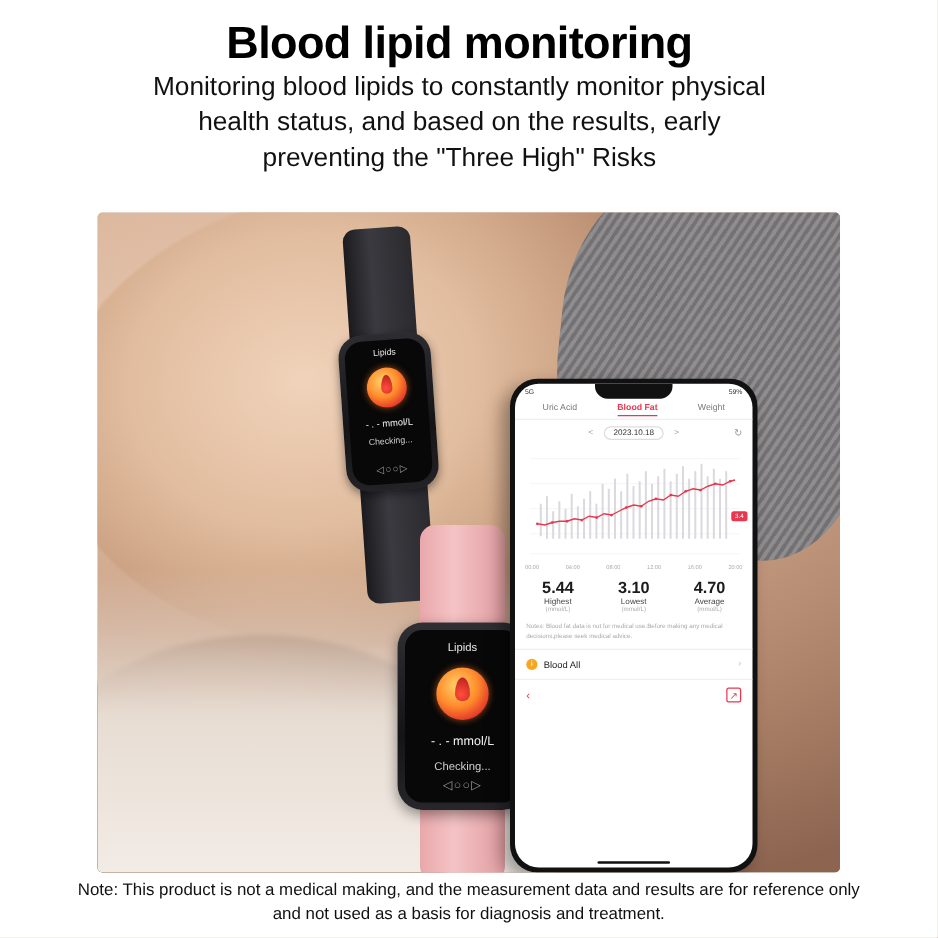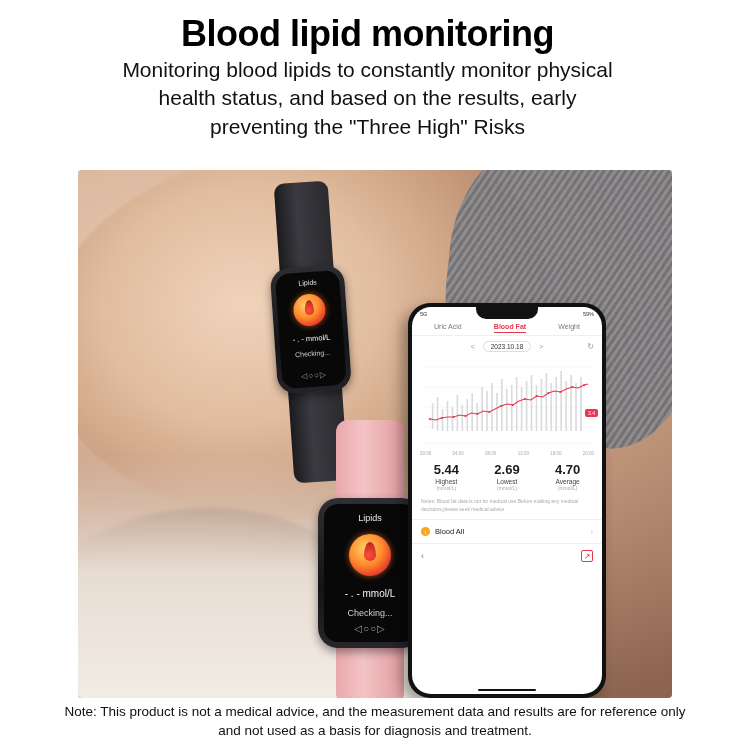--- a/index.html
+++ b/index.html
@@ -562,21 +562,21 @@
         <span>20:00</span>
       </div>
 
       <div class="stats">
         <div>
           <div class="stat-val">5.44</div>
           <div class="stat-lbl">Highest</div>
           <div class="stat-unit">(mmol/L)</div>
         </div>
         <div>
-          <div class="stat-val">2.69</div>
+          <div class="stat-val">3.10</div>
           <div class="stat-lbl">Lowest</div>
           <div class="stat-unit">(mmol/L)</div>
         </div>
         <div>
           <div class="stat-val">4.70</div>
           <div class="stat-lbl">Average</div>
           <div class="stat-unit">(mmol/L)</div>
         </div>
       </div>
 
@@ -591,13 +591,13 @@
       <div class="bottombar">
         <span class="back">‹</span>
         <span class="share">↗</span>
       </div>
 
       <div class="homebar"></div>
     </div>
   </div>
 </div>
 
-<div class="footer">Note: This product is not a medical advice, and the measurement data and results are for reference only and not used as a basis for diagnosis and treatment.</div>
+<div class="footer">Note: This product is not a medical making, and the measurement data and results are for reference only and not used as a basis for diagnosis and treatment.</div>
 
 </body></html>

